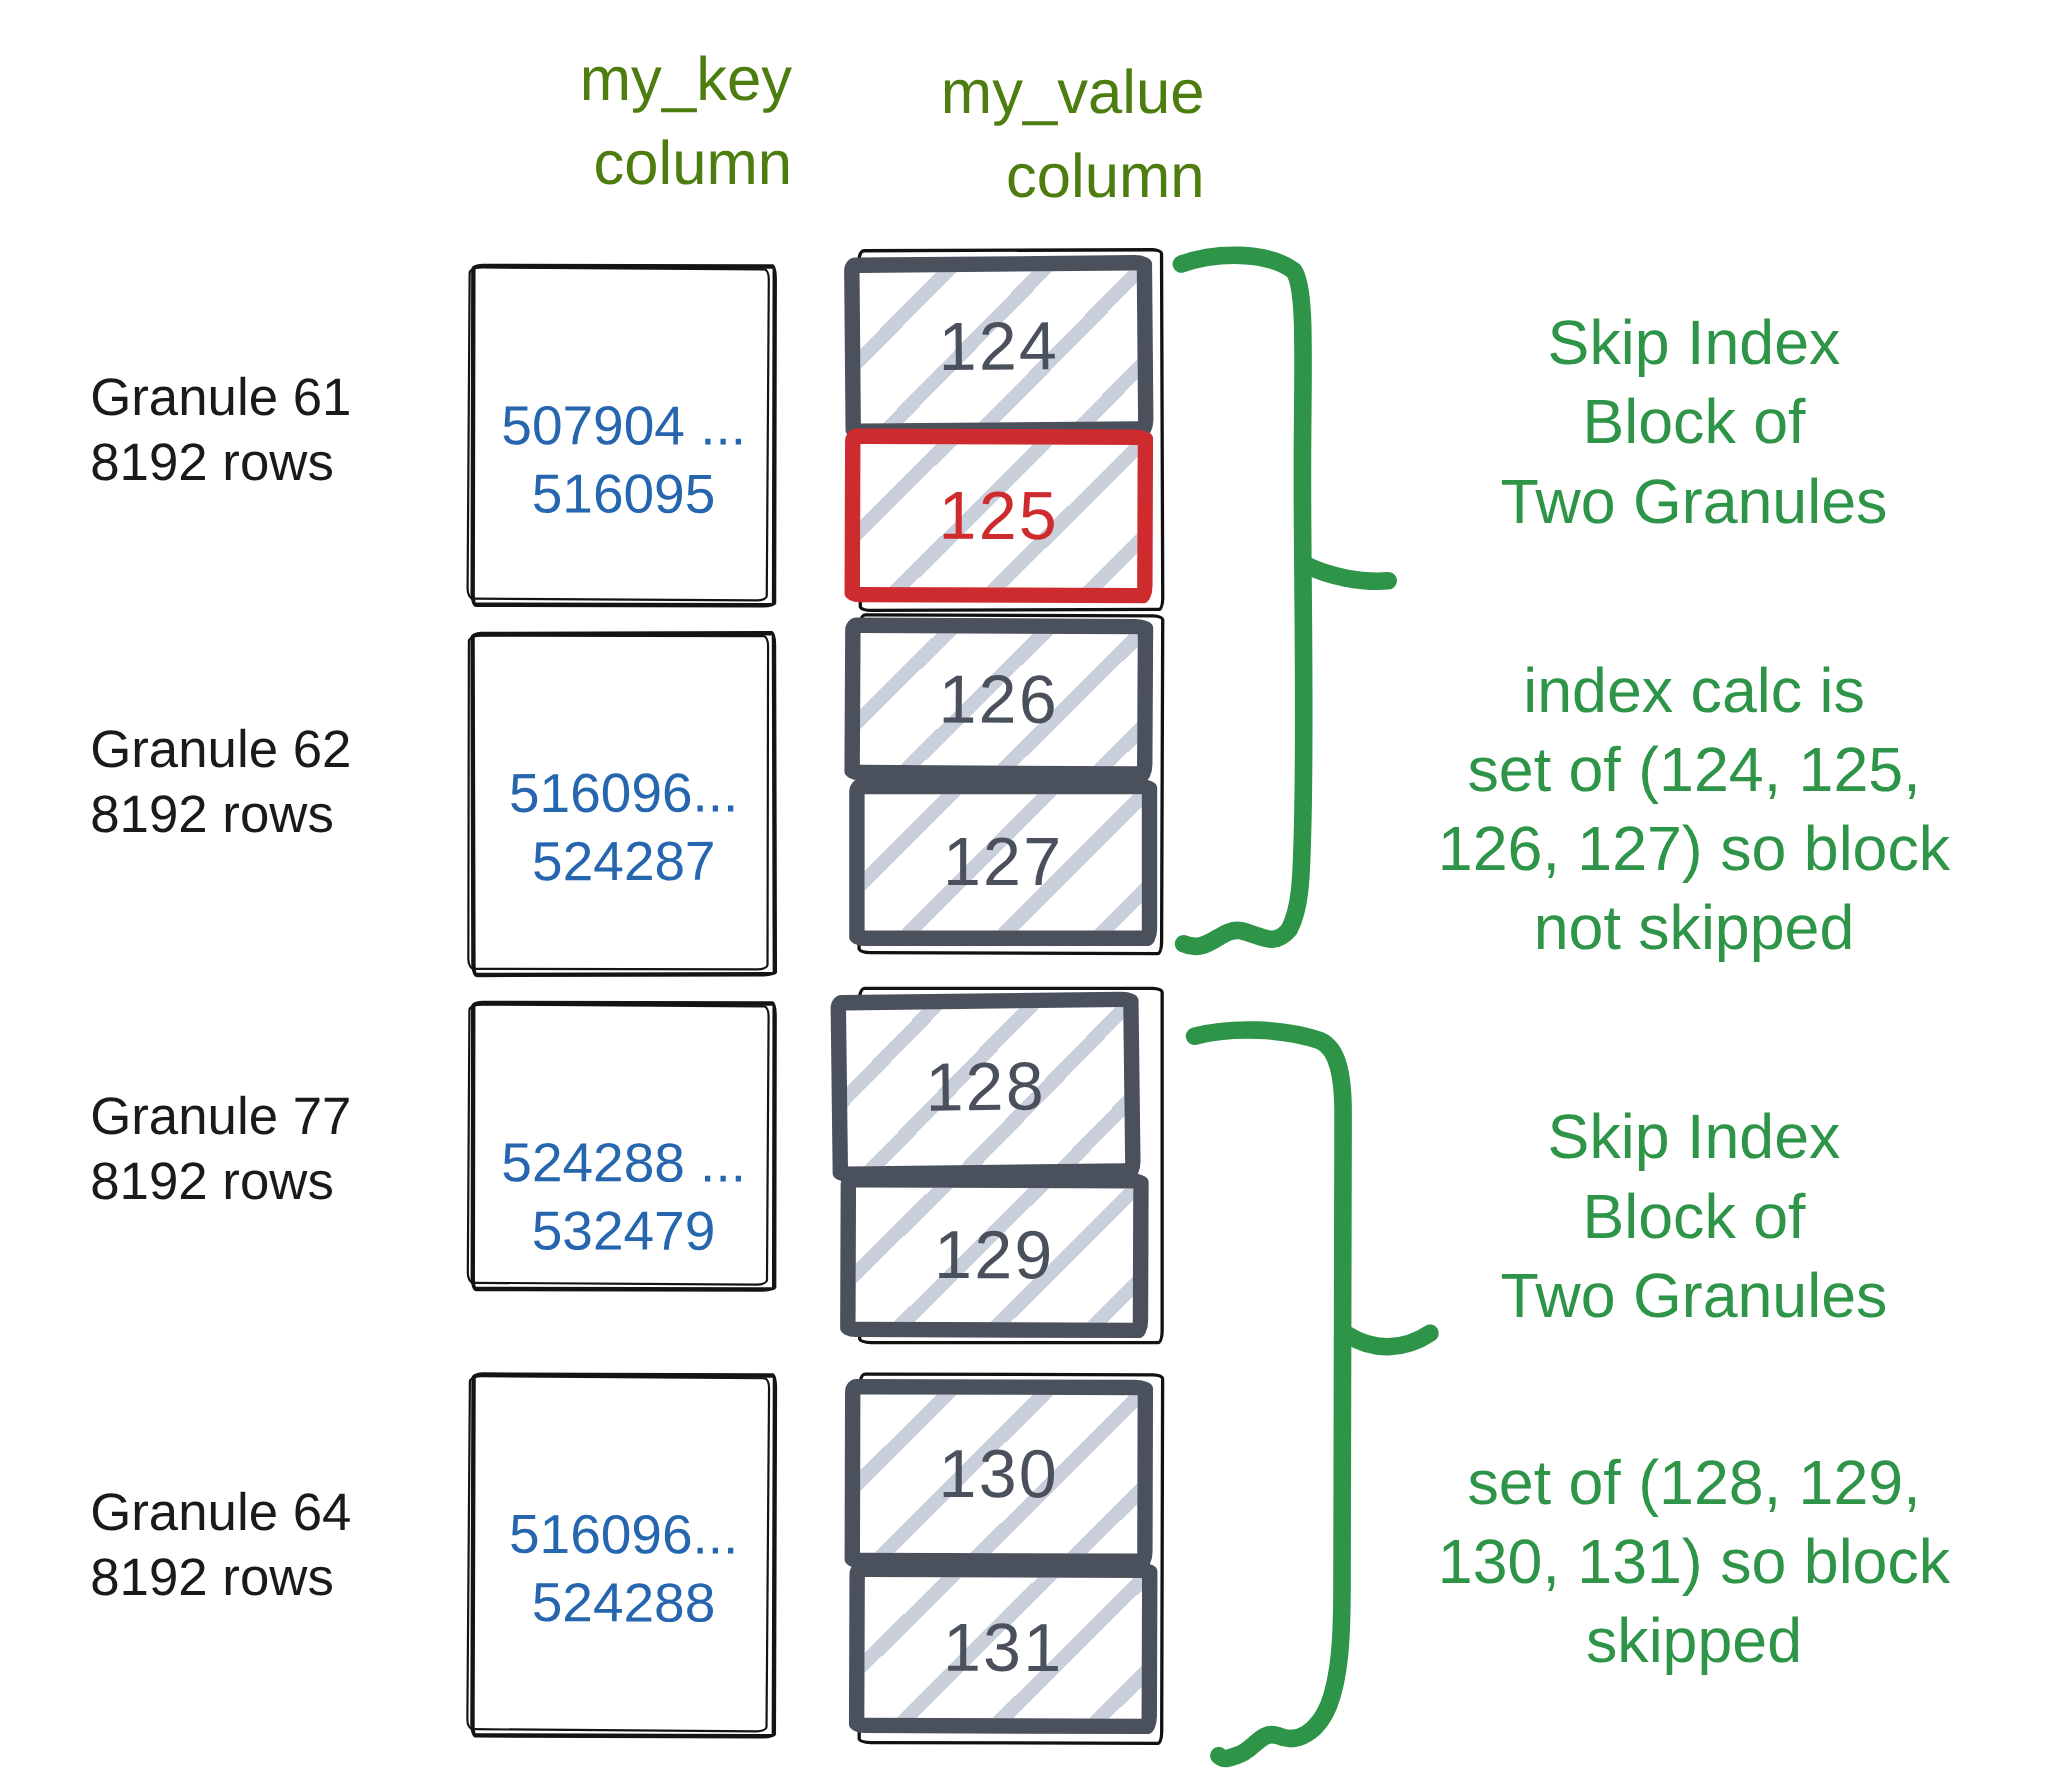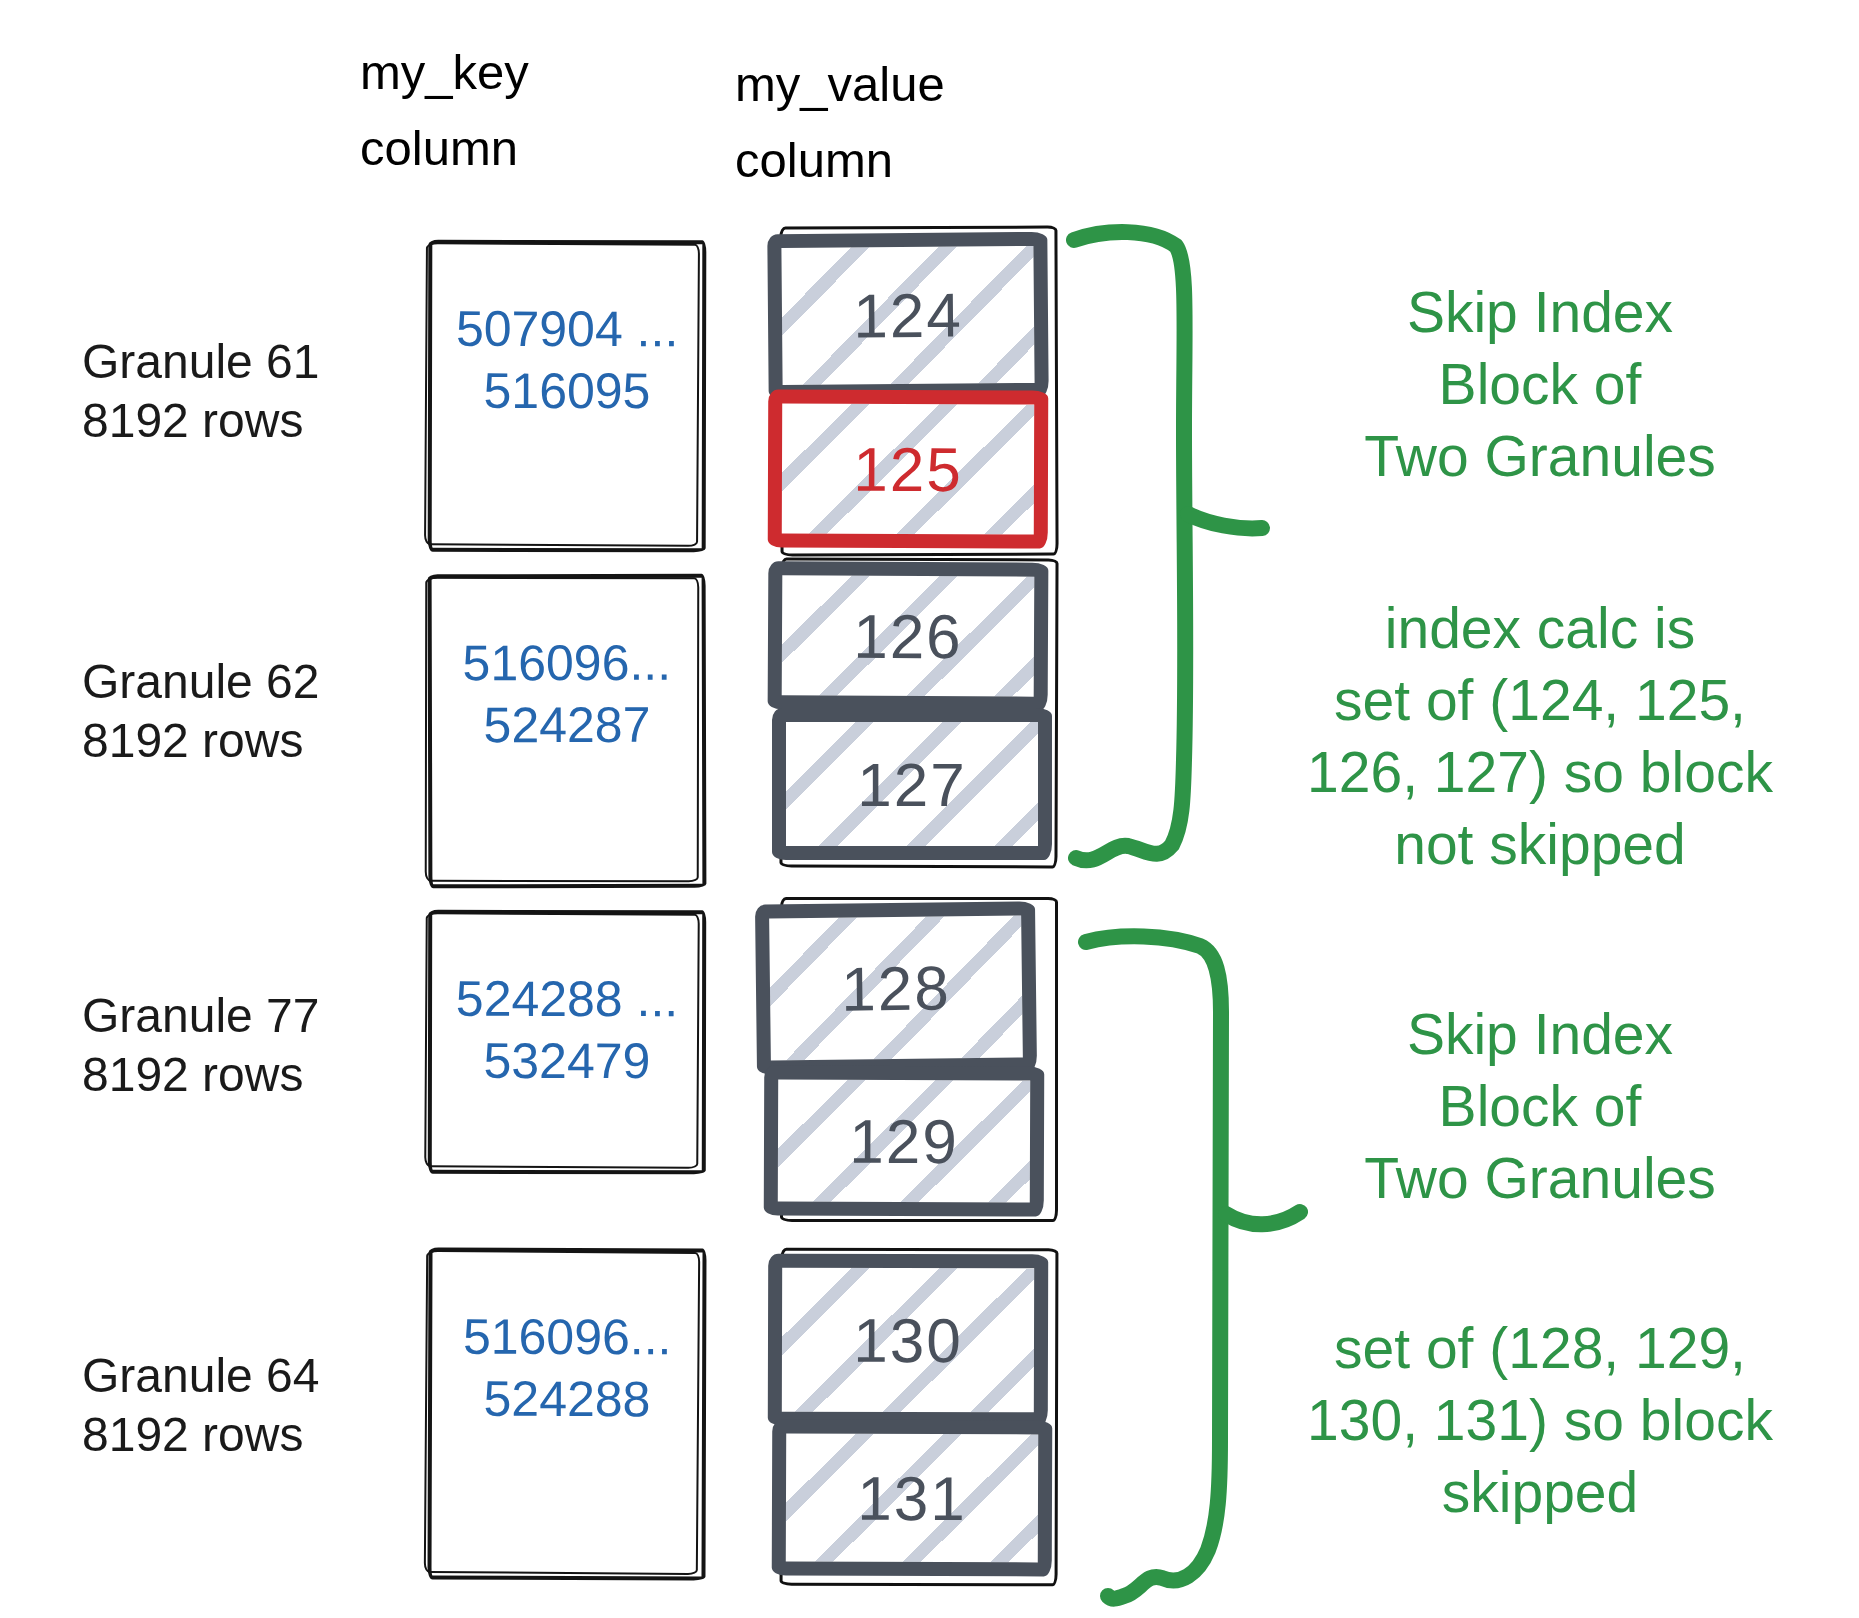--- a/index.html
+++ b/index.html
@@ -9,24 +9,24 @@
     height: 1618px;
     background: #ffffff;
     font-family: "Liberation Sans", sans-serif;
     overflow: hidden;
   }
 
   
   .hdr {
     position: absolute;
     width: 360px;
-    text-align: left;
-    font-size: 49px;
+    text-align: right;
+    font-size: 56px;
     line-height: 76px;
-    color: #000000;
+    color: #4d7c0f;
   }
   #hdr-key   { left: 360px; top: 34px; }
   #hdr-value { left: 735px; top: 46px; }
 
   
   .glabel {
     position: absolute;
     left: 34px;
     width: 310px;
     font-size: 48px;
@@ -59,21 +59,21 @@
     border-radius: 12px 5px 10px 6px / 6px 10px 5px 10px;
     transform: rotate(0.25deg);
     pointer-events: none;
   }
   #kb1 { top: 240px;  height: 312px; transform: rotate(0.12deg); }
   #kb2 { top: 574px;  height: 314px; transform: rotate(-0.15deg); }
   #kb3 { top: 910px;  height: 264px; transform: rotate(0.1deg); }
   #kb4 { top: 1248px; height: 332px; transform: rotate(0.18deg); }
 
   .krange {
-    margin-top: 54px;
+    margin-top: 112px;
     text-align: center;
     font-size: 50px;
     line-height: 62px;
     color: #2566AE;
   }
 
   
   .obox {
     position: absolute;
     left: 780px;

